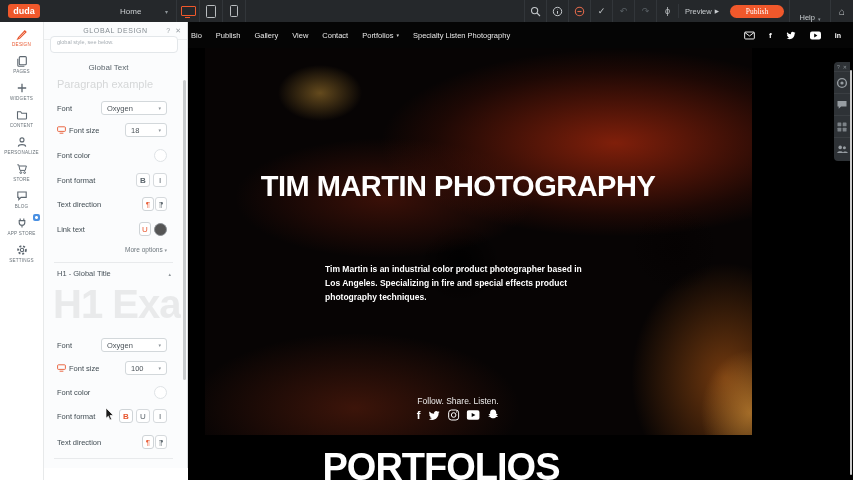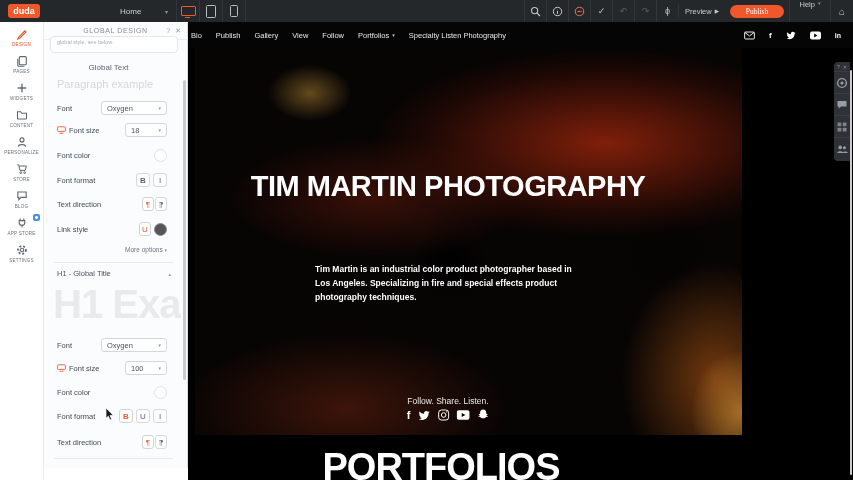--- a/index.html
+++ b/index.html
@@ -20,21 +20,21 @@
   .ic-phone{width:6px;height:10px;border:1px solid #b9bdc0;border-radius:1.5px}
   .right-cluster{position:absolute;right:0;top:0;height:22px;display:flex;align-items:center}
   .tcell{width:21px;height:22px;display:flex;align-items:center;justify-content:center;
          border-left:1px solid #32363a;color:#c3c7ca;font-size:9px}
   .tcell.dim{color:#596065}
   .preview-btn{width:46px;height:14px;display:flex;align-items:center;justify-content:center;gap:3px;
          border-left:1px solid #32363a;color:#c9cdd0;font-size:7.5px;cursor:pointer}
   .play{font-size:5.5px}
   .publish{width:54px;height:13px;margin:0 5px;background:#f0582b;border:none;border-radius:8px;color:#fff;
          font-size:7.5px;display:flex;align-items:center;justify-content:center;cursor:pointer;font-family:Liberation Serif, serif}
-  .help{width:40px;height:22px;display:flex;align-items:flex-start;justify-content:center;gap:3px;
+  .help{width:40px;height:22px;display:flex;align-items:flex-end;justify-content:center;gap:3px;
          color:#c9cdd0;font-size:7.5px;border-left:1px solid #32363a;cursor:pointer}
   .homec{width:22px;height:22px;display:flex;align-items:center;justify-content:center;color:#c3c7ca;
          font-size:10px;border-left:1px solid #32363a;cursor:pointer}
   .carС{color:#8d9499}
   .tinycar{font-size:5px;color:#8d9499}
   
   .sidebar{position:absolute;left:0;top:22px;bottom:0;width:44px;background:#fff;border-right:1px solid #e7e9ea;
          display:flex;flex-direction:column;padding-top:2px;box-sizing:border-box}
   .sb{position:relative;height:27px;display:flex;flex-direction:column;align-items:center;justify-content:center;
          color:#5d6770;cursor:pointer}
@@ -69,21 +69,21 @@
          font-size:7.5px;color:#49535b}
   .h1prev{position:absolute;left:9px;right:6px;font-size:40px;font-weight:bold;color:#e9eaeb;letter-spacing:-1px;
          white-space:nowrap;overflow:hidden}
   .pscroll{position:absolute;left:139px;top:58px;width:3px;height:300px;background:#c9ccce;border-radius:2px;cursor:pointer}
   
   .preview{position:absolute;left:188px;top:22px;width:665px;height:458px;background:#000;overflow:hidden}
   .site-nav{position:absolute;top:0;left:0;right:0;height:26px;display:flex;align-items:center;padding-left:3px;background:#050505}
   .nav-link{color:#e8e8e8;font-size:7.5px;margin-right:14px;cursor:pointer;white-space:nowrap;display:flex;align-items:center;gap:3px}
   .nav-socials{position:absolute;right:12px;top:0;height:26px;display:flex;align-items:center;gap:14px}
   .nsoc{color:#fff;font-size:8px;font-weight:bold;display:flex;align-items:center;cursor:pointer}
-  .hero{position:absolute;top:26px;left:7px;width:547px;height:387px;background:
+  .hero{position:absolute;top:26px;left:17px;width:547px;height:387px;background:
     radial-gradient(ellipse 60px 40px at 115px 45px, rgba(214,160,60,.45), transparent 70%),
     radial-gradient(ellipse 300px 120px at 410px 95px, rgba(158,38,12,.8), rgba(80,18,6,.3) 60%, transparent 78%),
     radial-gradient(ellipse 200px 80px at 180px 150px, rgba(110,28,12,.5), transparent 75%),
     radial-gradient(circle 45px at 255px 215px, rgba(0,0,0,.95), transparent 90%),
     radial-gradient(circle 50px at 470px 200px, rgba(5,2,2,.9), transparent 90%),
     radial-gradient(ellipse 70px 90px at 545px 365px, rgba(255,180,70,.5), transparent 70%),
     radial-gradient(ellipse 130px 160px at 520px 330px, rgba(220,110,25,.5), transparent 72%),
     radial-gradient(ellipse 220px 100px at 150px 360px, rgba(140,45,18,.4), transparent 75%),
     #070404}
   .hero-title{position:absolute;top:122px;left:253px;transform:translateX(-50%);color:#fff;font-size:29px;
@@ -293,21 +293,21 @@
         <button class="fbtn or" style="width:12px">
             <span>¶</span>
           </button>
         <button class="fbtn" style="width:12px">
             <span class="mirror">¶</span>
           </button>
       </span>
     </div>
 
     <div class="prow" style="top:200px">
-      <span class="plabel">Link style</span>
+      <span class="plabel">Link text</span>
       <span class="btns" style="align-items:center">
         <button class="fbtn or und" style="width:12px">U</button>
         <span class="sw dark"></span>
       </span>
     </div>
 
     <div class="more" style="top:224px">
       <span>More options</span>
       <span class="tinycar">▾</span>
     </div>
@@ -372,21 +372,21 @@
     <div class="pdiv" style="top:436px"></div>
     <div class="pscroll"></div>
   </div>
 
   <div class="preview">
     <div class="site-nav">
       <span class="nav-link">Bio</span>
       <span class="nav-link">Publish</span>
       <span class="nav-link">Gallery</span>
       <span class="nav-link">View</span>
-      <span class="nav-link">Follow</span>
+      <span class="nav-link">Contact</span>
       <span class="nav-link">
         <span>Portfolios</span>
         <span class="tinycar" style="color:#cfcfcf">▾</span>
       </span>
       <span class="nav-link">Specialty Listen Photography</span>
       <span class="nav-socials">
         <span class="nsoc">
           <svg width="11" height="9" viewBox="0 0 12 9" fill="none" stroke="#fff" stroke-width="1">
               <rect x=".7" y=".7" width="10.6" height="7.6" rx="1"></rect>
               <path d="M1 1.2 L6 5 L11 1.2"></path>

